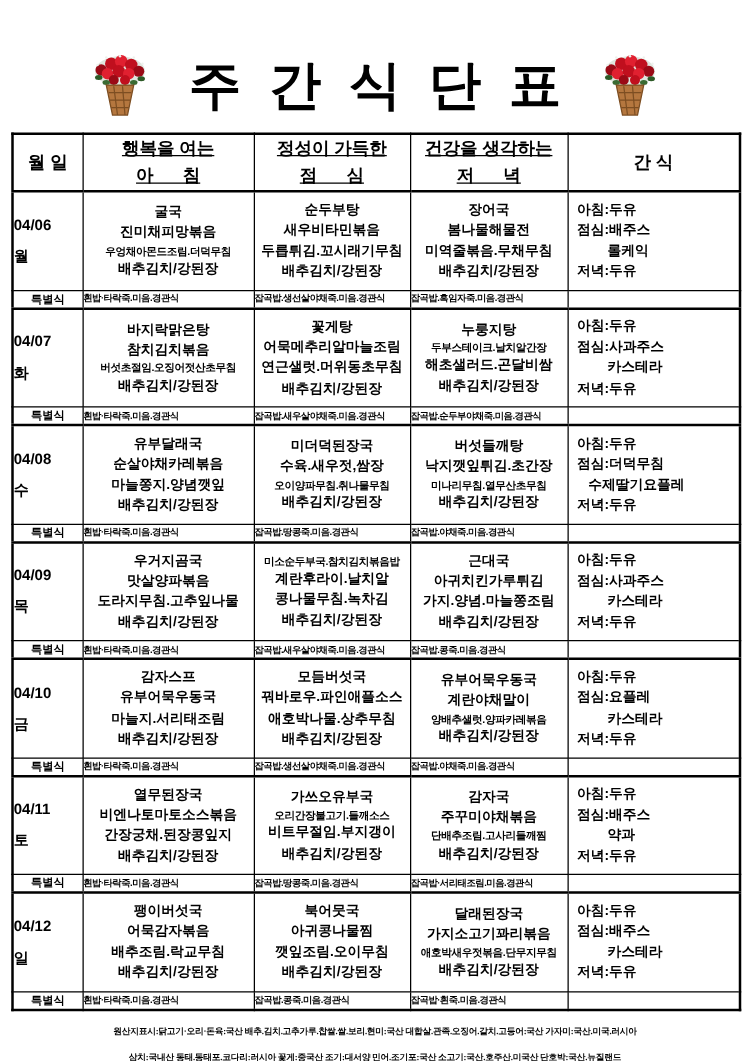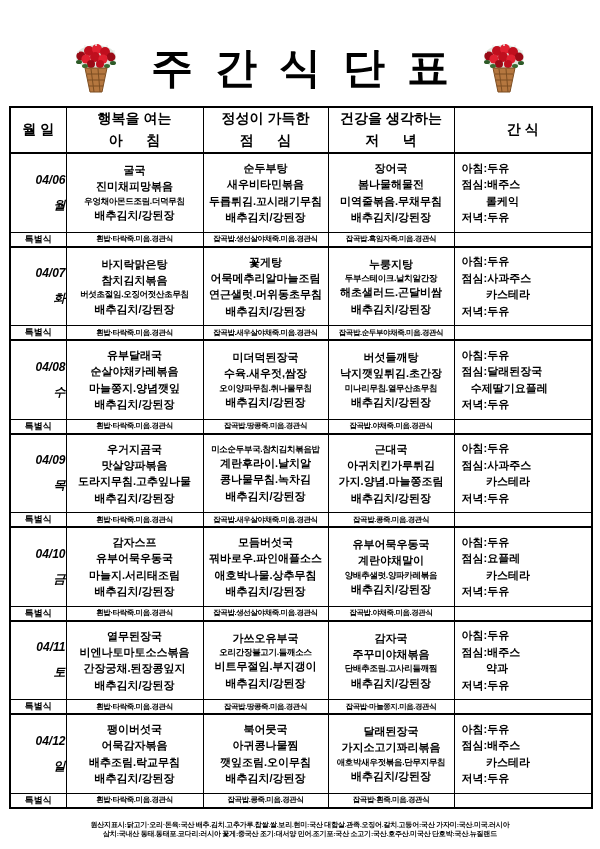--- a/index.html
+++ b/index.html
@@ -20,37 +20,37 @@
   .bouquet { width:46px; height:52px; flex:0 0 auto; }
 
   
   table.menu-table {
     width:582px; margin:10px auto 12px auto; border-collapse:collapse;
     table-layout:fixed; border:2px solid #000;
   }
   td { border:1px solid #000; vertical-align:middle; overflow:hidden; }
   tr.header-row td { border-bottom:2px solid #000; height:46px; text-align:center; }
   .hdr { font-weight:bold; font-size:14px; line-height:1.55; }
-  .hdr .ln { white-space:pre; }
+  .hdr .ln { white-space:pre;text-decoration:underline; }
   tr.menu-row td { height:79px; border-top:2px solid #000; }
   tr.special-row td { height:14px; }
 
-  .date-cell { text-align:right; font-weight:bold; font-size:12px; line-height:2.1;font-style:italic; }
+  .date-cell { text-align:left; font-weight:bold; font-size:12px; line-height:2.1; }
   .menu-cell { text-align:center; font-weight:bold; font-size:11px; line-height:1.48; padding:1px; }
   .menu-cell .ln { white-space:pre; }
   .menu-cell .tight { font-size:8.5px; letter-spacing:-0.3px; }
   .snack-cell { font-weight:bold; font-size:11px; line-height:1.5; padding-left:7px; text-align:left; }
   .snack-cell .ln { white-space:pre; }
   .special-label-cell { text-align:center; font-weight:bold; font-size:9px; }
-  .special-cell { text-align:center; font-weight:bold; font-size:7.5px; letter-spacing:-0.4px; white-space:nowrap; }
+  .special-cell { text-align:left; font-weight:bold; font-size:7.5px; letter-spacing:-0.4px; white-space:nowrap; }
   .special-snack-cell { }
 
   
   .footnote { margin-top:3px; font-family:"Liberation Serif", serif; font-weight:bold; }
-  .footnote .f-line { font-size:7px; letter-spacing:-0.2px; white-space:nowrap; text-align:center; line-height:1.35; }
+  .footnote .f-line { font-size:7px; letter-spacing:-0.2px; white-space:nowrap; text-align:center; line-height:1.35;margin-top:12px; }
   .footnote .f-notice { font-size:8.5px; text-align:center; margin-top:15px; letter-spacing:0.5px; }
 </style>
 </head>
 <body>
 
 <div class="sheet">
 
   <div class="title-row">
     <span class="bouquet">
       <svg viewBox="0 0 46 52" width="46" height="52">
@@ -233,21 +233,21 @@
             <div class="ln">배추김치/강된장</div>
           </td>
         <td class="menu-cell">
             <div class="ln">버섯들깨탕</div>
             <div class="ln">낙지깻잎튀김.초간장</div>
             <div class="ln tight">미나리무침.열무산초무침</div>
             <div class="ln">배추김치/강된장</div>
           </td>
         <td class="snack-cell">
             <div class="ln">아침:두유</div>
-            <div class="ln">점심:달래된장국</div>
+            <div class="ln">점심:더덕무침</div>
             <div class="ln">   수제딸기요플레</div>
             <div class="ln">저녁:두유</div>
           </td>
       </tr>
       <tr class="special-row">
         <td class="special-label-cell">특별식</td>
         <td class="special-cell">흰밥·타락죽.미음.경관식</td>
         <td class="special-cell">잡곡밥.땅콩죽.미음.경관식</td>
         <td class="special-cell">잡곡밥.야채죽.미음.경관식</td>
         <td class="special-snack-cell"></td>
@@ -362,21 +362,21 @@
             <div class="ln">아침:두유</div>
             <div class="ln">점심:배주스</div>
             <div class="ln">        약과</div>
             <div class="ln">저녁:두유</div>
           </td>
       </tr>
       <tr class="special-row">
         <td class="special-label-cell">특별식</td>
         <td class="special-cell">흰밥·타락죽.미음.경관식</td>
         <td class="special-cell">잡곡밥.땅콩죽.미음.경관식</td>
-        <td class="special-cell">잡곡밥·마늘쫑지.미음.경관식</td>
+        <td class="special-cell">잡곡밥·서리태조림.미음.경관식</td>
         <td class="special-snack-cell"></td>
       </tr>
     </tbody>
 
     <tbody>
       <tr class="menu-row">
         <td class="date-cell">
           <div>04/12</div>
           <div>일</div>
         </td>

